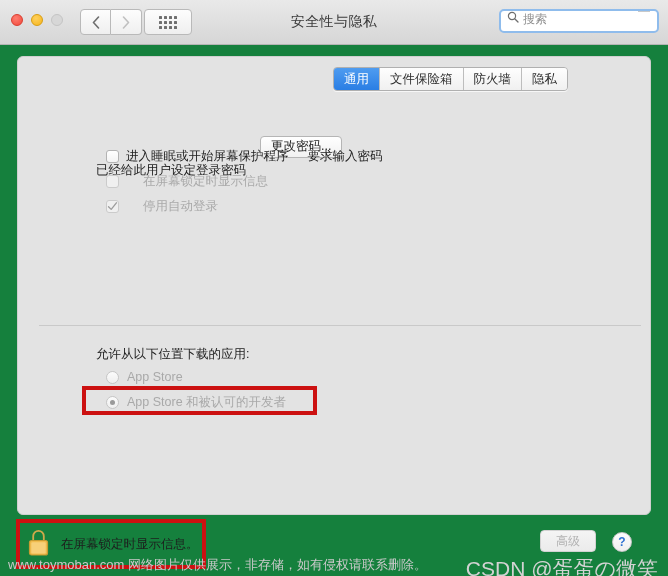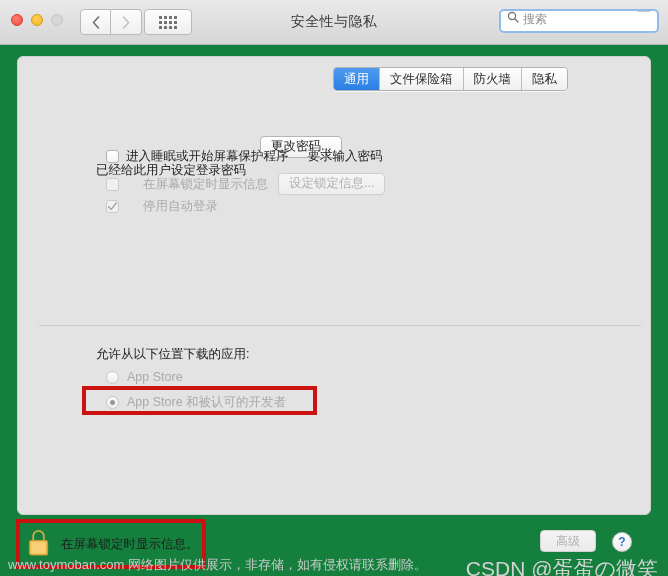--- a/index.html
+++ b/index.html
@@ -433,21 +433,20 @@
     <div class="chk-row" style="left:88px; top:91px;">
       <span class="checkbox"></span>
       <span class="chk-label">进入睡眠或开始屏幕保护程序</span>
       <span class="trail-label">要求输入密码</span>
     </div>
 
     <div class="chk-row" style="left:88px; top:116px;">
       <span class="checkbox dim"></span>
       <span class="chk-label dim">在屏幕锁定时显示信息</span>
       <span style="display:inline-block;width:10px"></span>
-      <button class="btn disabled">设定锁定信息...</button>
     </div>
 
     <div class="chk-row" style="left:88px; top:141px;">
       <span class="checkbox dim">
         <svg width="11" height="11" viewBox="0 0 11 11">
           <polyline points="1.5,5.8 4.2,8.4 9.4,1.8" fill="none" stroke="#9c9c9c" stroke-width="1.3" stroke-linecap="round" stroke-linejoin="round"></polyline>
         </svg>
       </span>
       <span class="chk-label dim">停用自动登录</span>
     </div>

